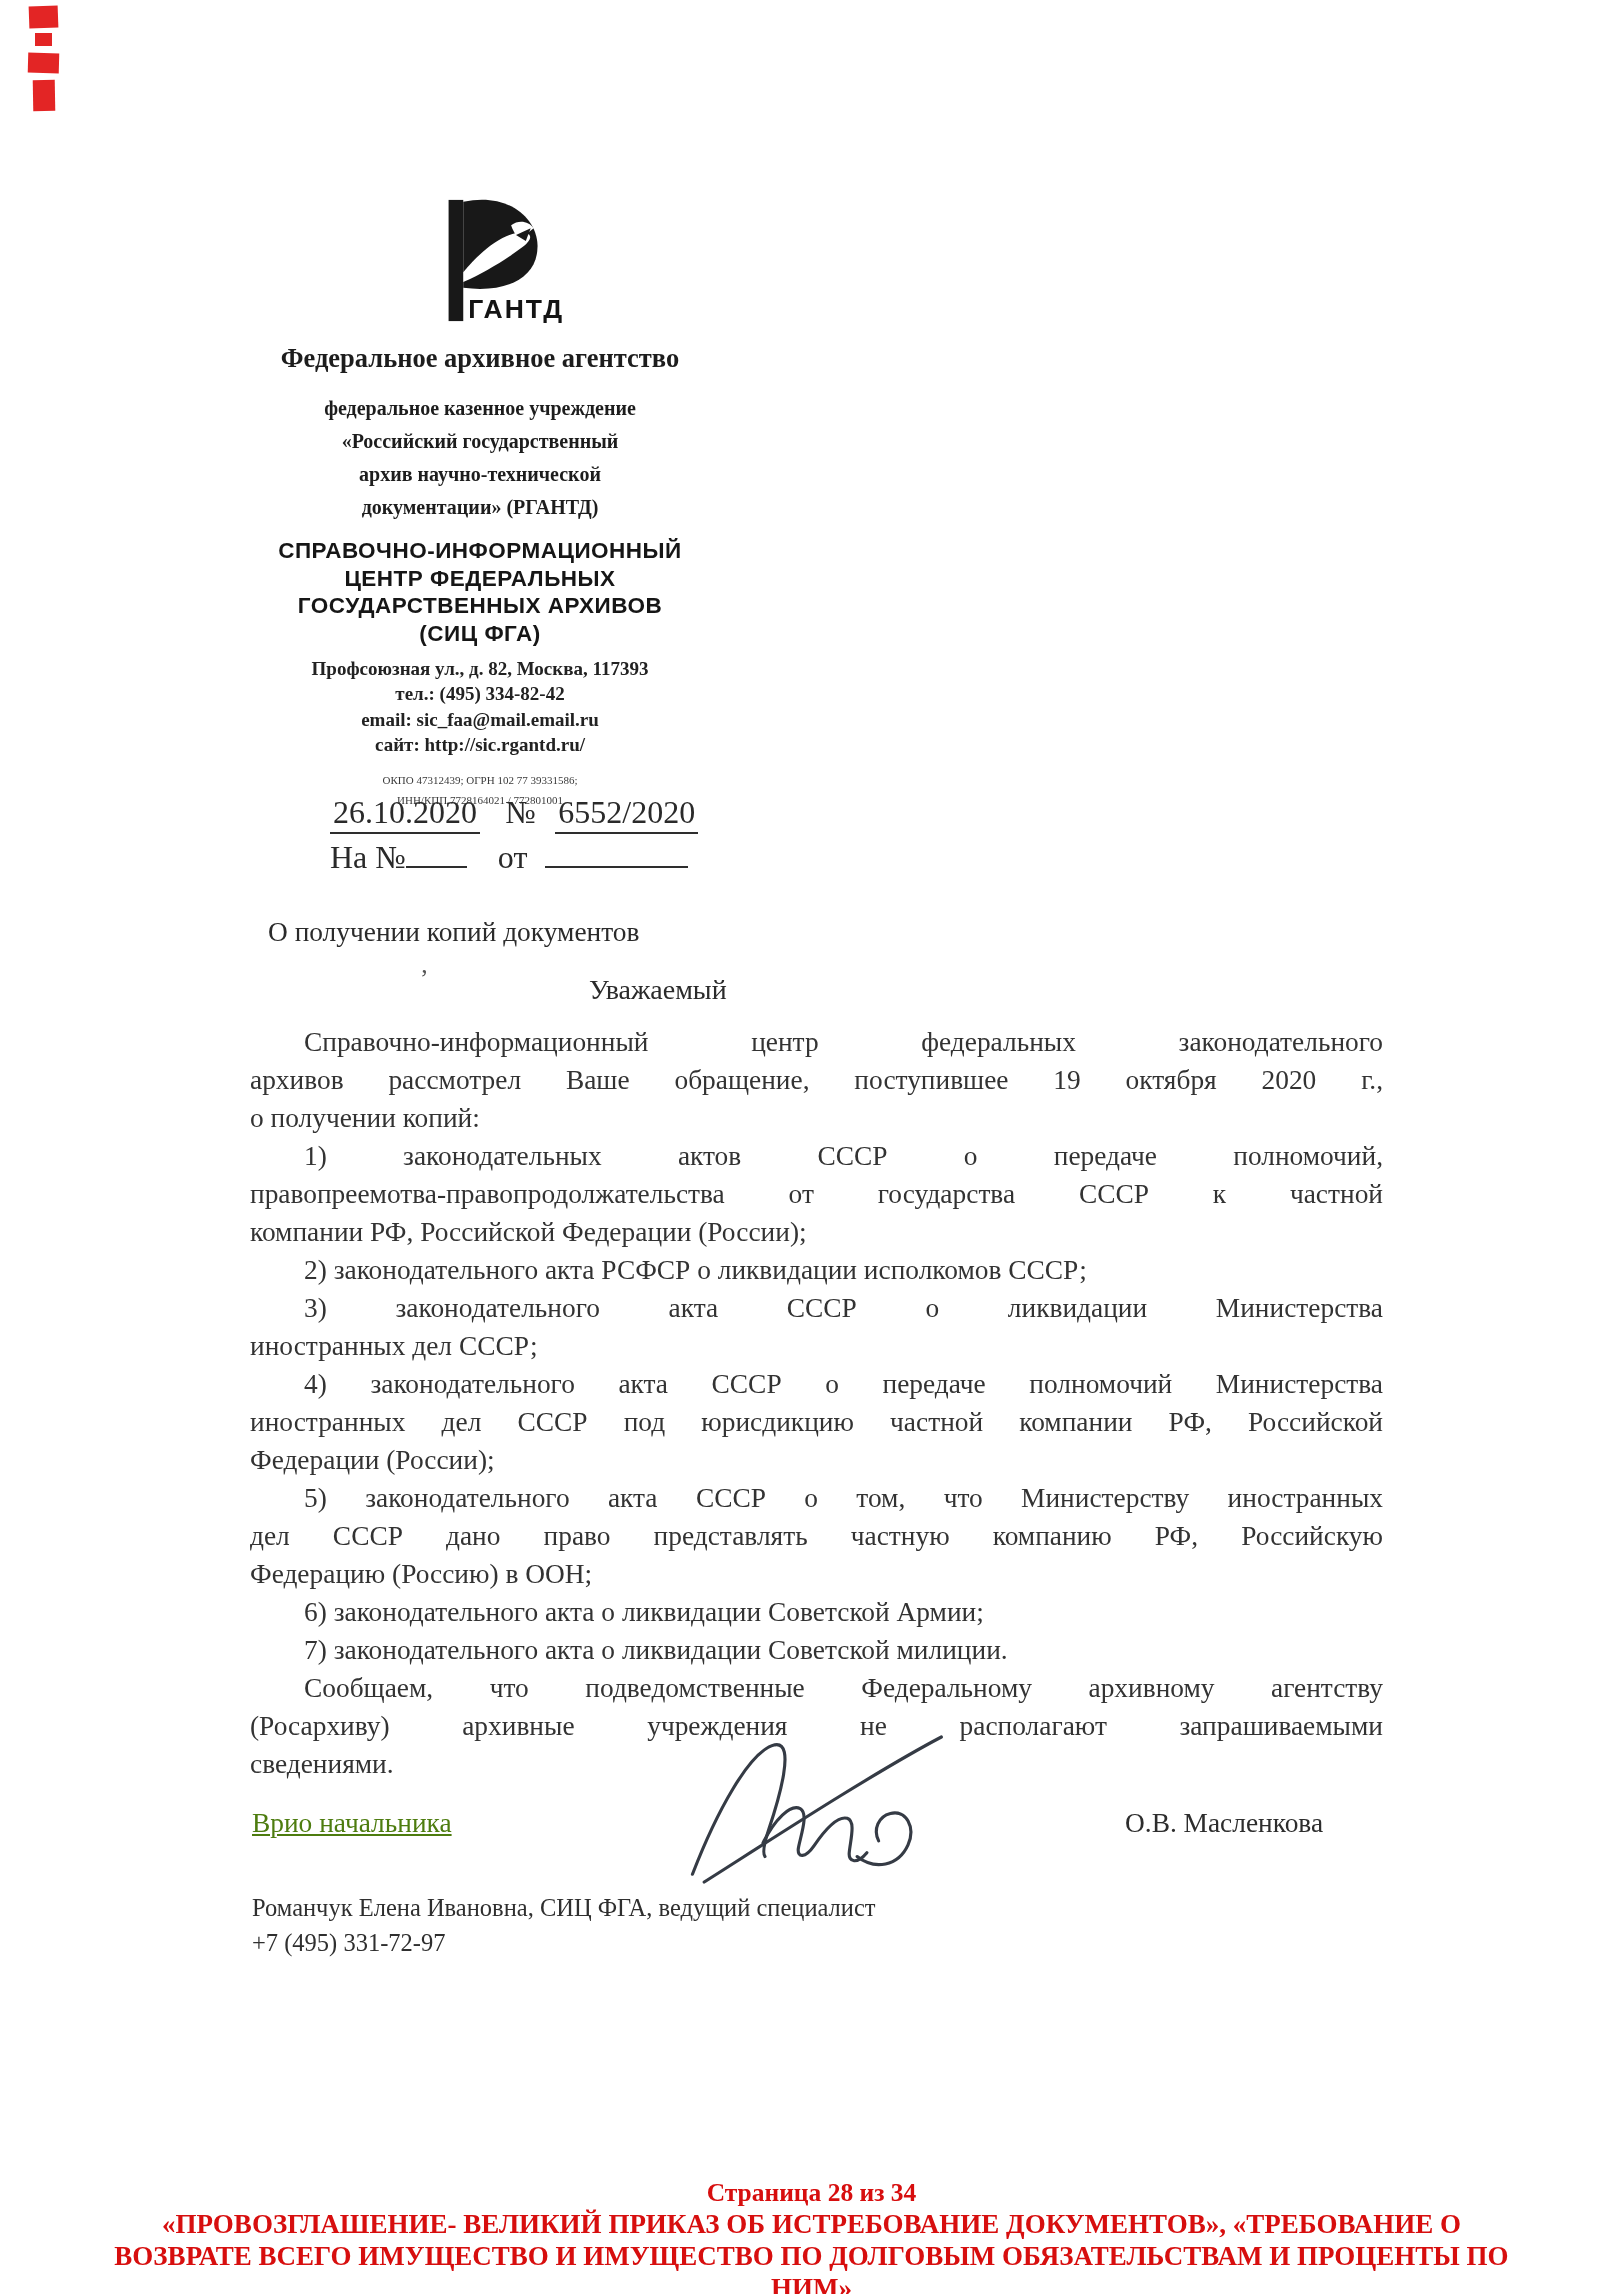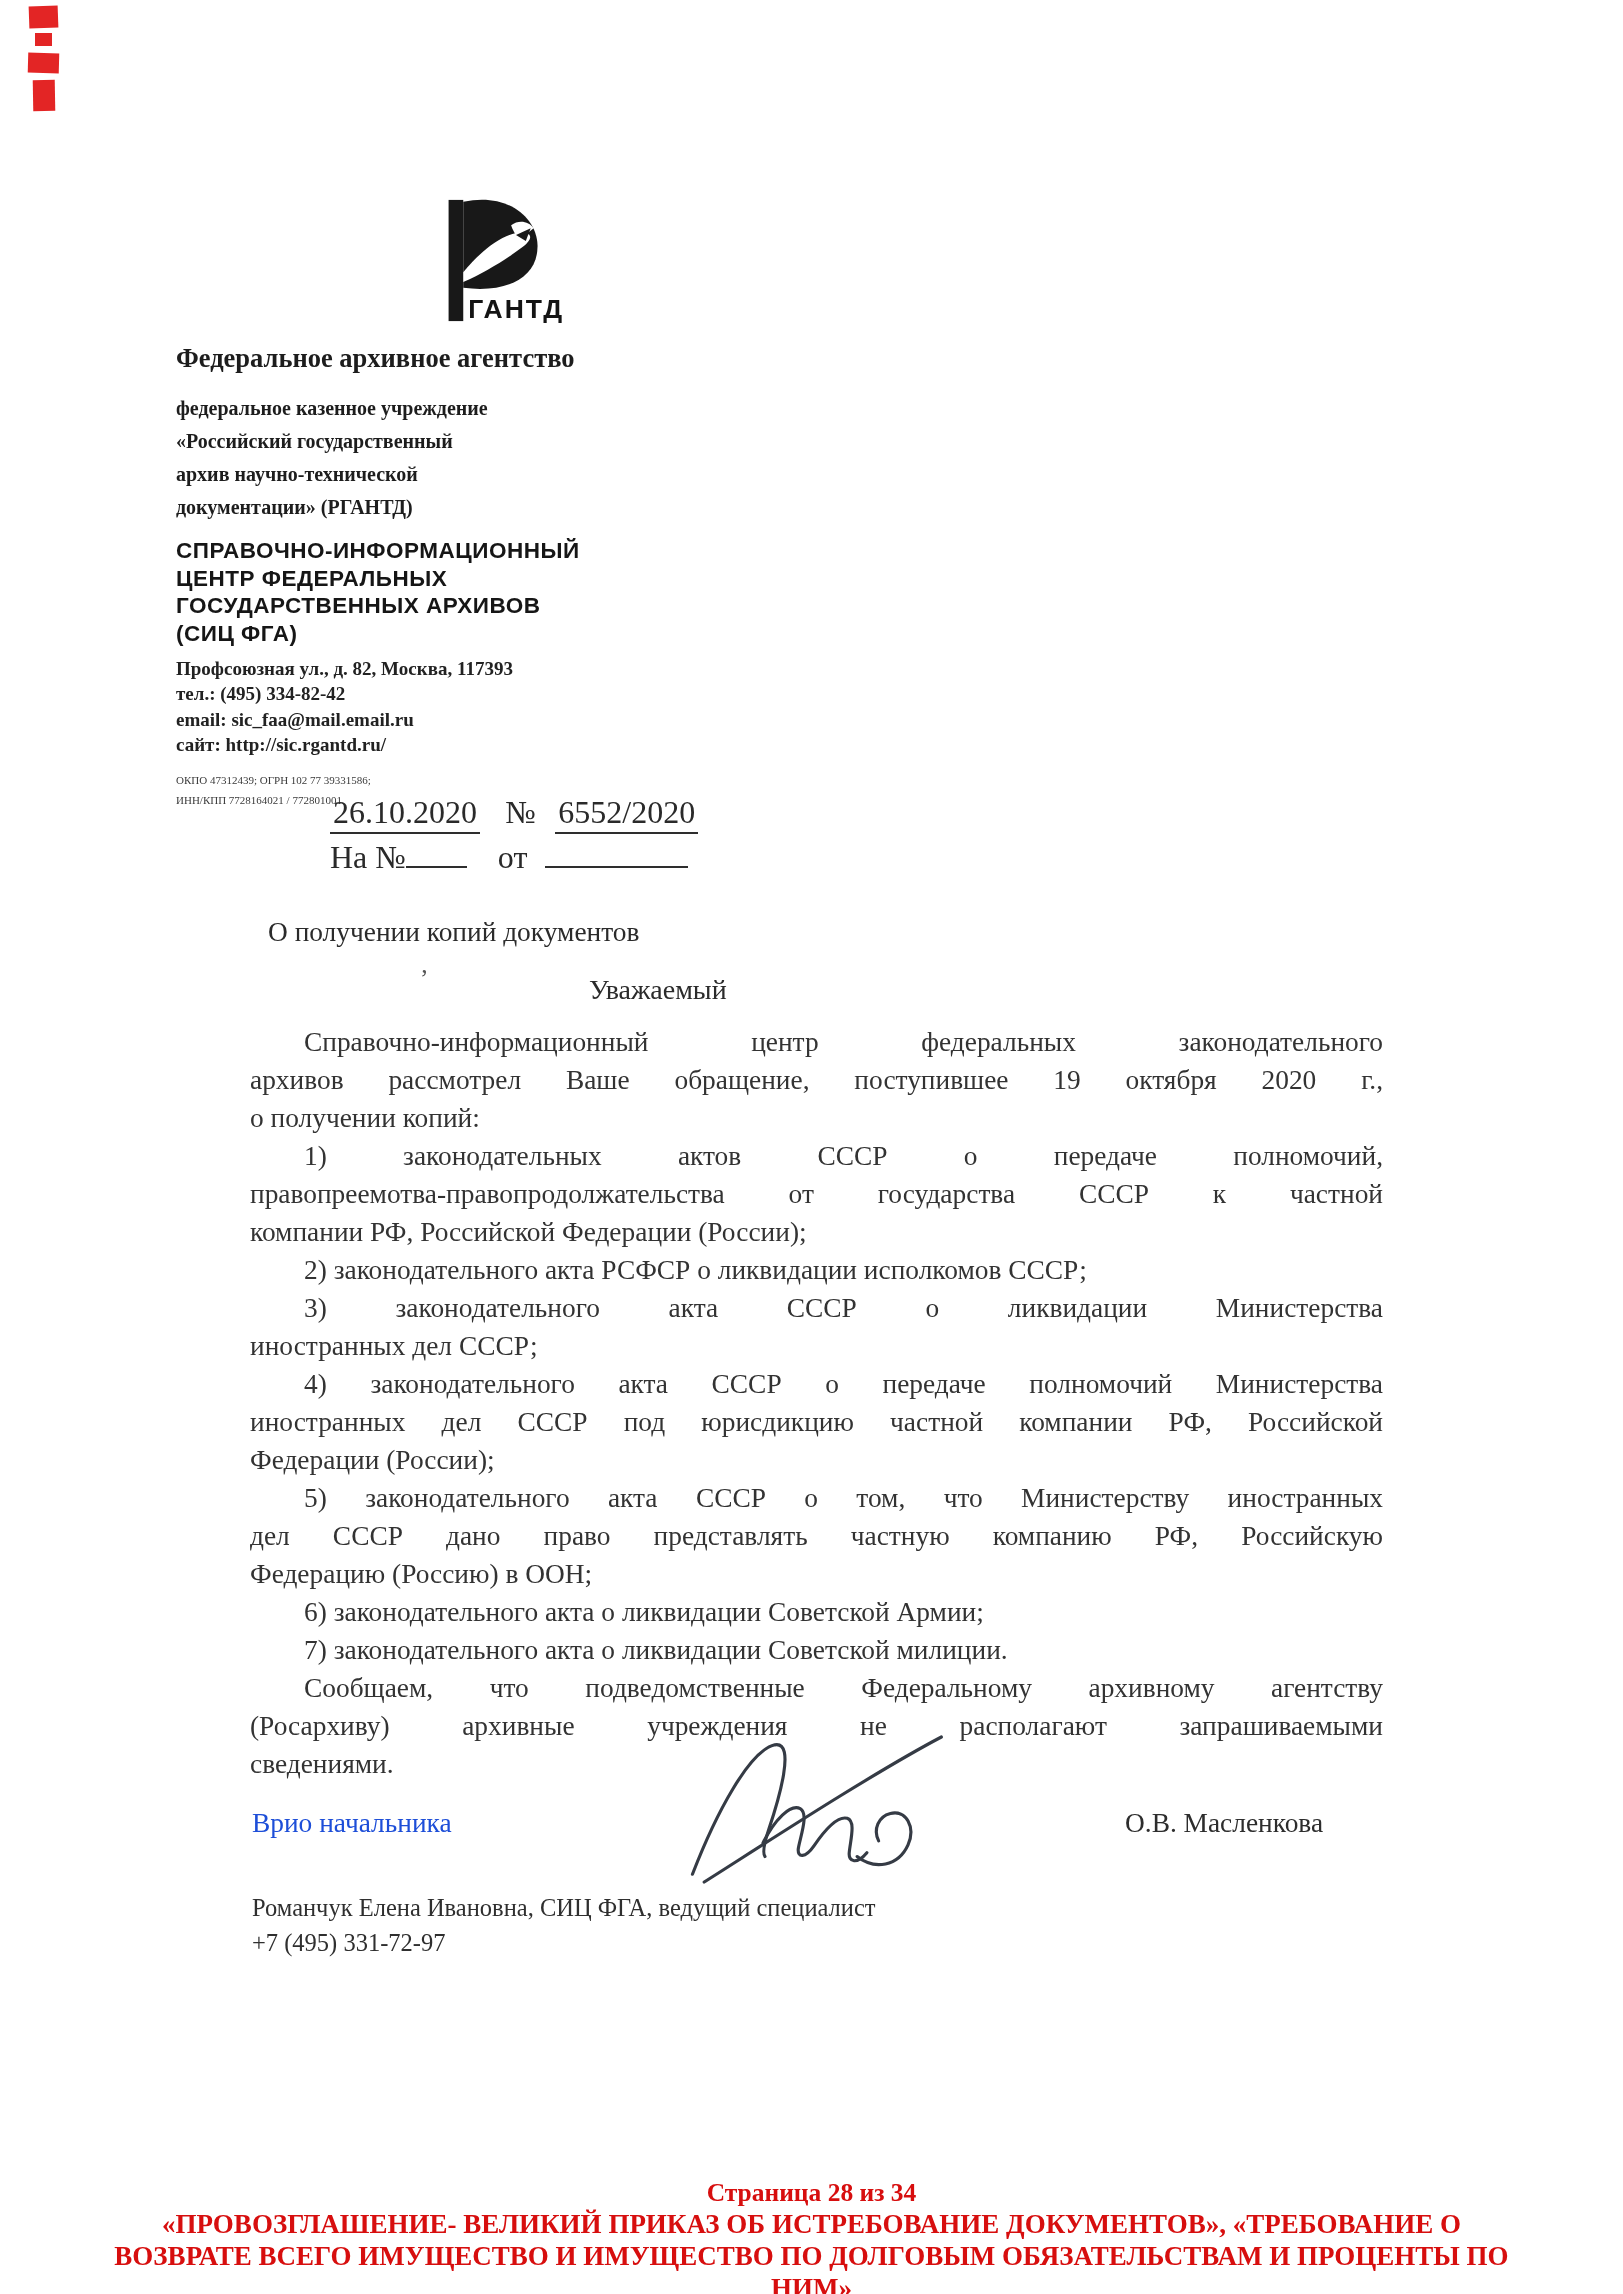--- a/index.html
+++ b/index.html
@@ -8,21 +8,21 @@
 
   
   .artifacts{position:absolute;left:25.5px;top:3.9px;width:43px;height:116px;}
   .rm{position:absolute;background:#e11212;opacity:.92;}
   .rm1{left:3.9px;top:2px;width:29px;height:21.6px;transform:rotate(-2deg);}
   .rm2{left:9.8px;top:29px;width:16.7px;height:12.7px;}
   .rm3{left:2px;top:49px;width:31px;height:19.6px;transform:rotate(1.5deg);}
   .rm4{left:7.8px;top:76px;width:21.6px;height:31px;transform:rotate(-1deg);}
 
   
-  .letterhead{position:absolute;left:176px;top:196px;width:608px;color:#1d1d1d;}
+  .letterhead{position:absolute;left:176px;top:196px;width:608px;text-align:center;color:#1d1d1d;}
   .logo{position:relative;width:157px;height:129px;margin:0 auto;left:15.7px;}
   .logo-label{position:absolute;left:51px;top:98px;font-family:"Liberation Sans",sans-serif;
               font-weight:bold;font-size:26.5px;letter-spacing:2px;color:#141414;}
   .lh-agency{margin-top:17.6px;font-size:26.5px;font-weight:bold;}
   .lh-inst{margin-top:18px;font-size:20px;font-weight:bold;line-height:33px;}
   .lh-center{margin-top:13.7px;font-family:"Liberation Sans",sans-serif;font-weight:bold;
              font-size:22.5px;line-height:27.4px;letter-spacing:0.5px;color:#161616;}
   .lh-contacts{margin-top:8.8px;font-size:19px;font-weight:bold;line-height:25.5px;color:#222;}
   .lh-codes{font-size:11px;line-height:20.6px;color:#3a3a3a;margin-top:12px;}
 
@@ -42,21 +42,21 @@
   .stray{position:absolute;left:420px;top:964px;font-size:25.5px;color:#555;}
   .greeting{position:absolute;left:589px;top:974px;font-size:28px;color:#2b2b2b;}
 
   
   .body{position:absolute;left:250px;top:1023px;width:1133px;font-size:27.4px;color:#333;}
   .bline{line-height:38px;height:38px;text-align:justify;text-align-last:justify;white-space:normal;}
   .bline.indent{padding-left:54px;}
   .bline.last{text-align-last:left;}
 
   
-  .sig-position{position:absolute;left:252px;top:1808px;font-size:27.4px;color:#1d4ed8;}
+  .sig-position{position:absolute;left:252px;top:1808px;font-size:27.4px;color:#4d7c0f;text-decoration:underline;}
   .sig-name{position:absolute;left:1125px;top:1808px;font-size:27.4px;color:#2d2d2d;}
   .sig-scribble{position:absolute;left:665px;top:1727px;width:294px;height:167px;}
 
   .executor{position:absolute;left:252px;top:1890px;font-size:24.5px;line-height:35px;color:#2f2f2f;}
 
   
   .footer{position:absolute;left:0;right:0;top:2177px;text-align:center;
           color:#d70e0e;font-weight:bold;}
   .footer-page{font-size:25.5px;line-height:31px;}
   .footer-title{font-size:27px;line-height:32px;}

